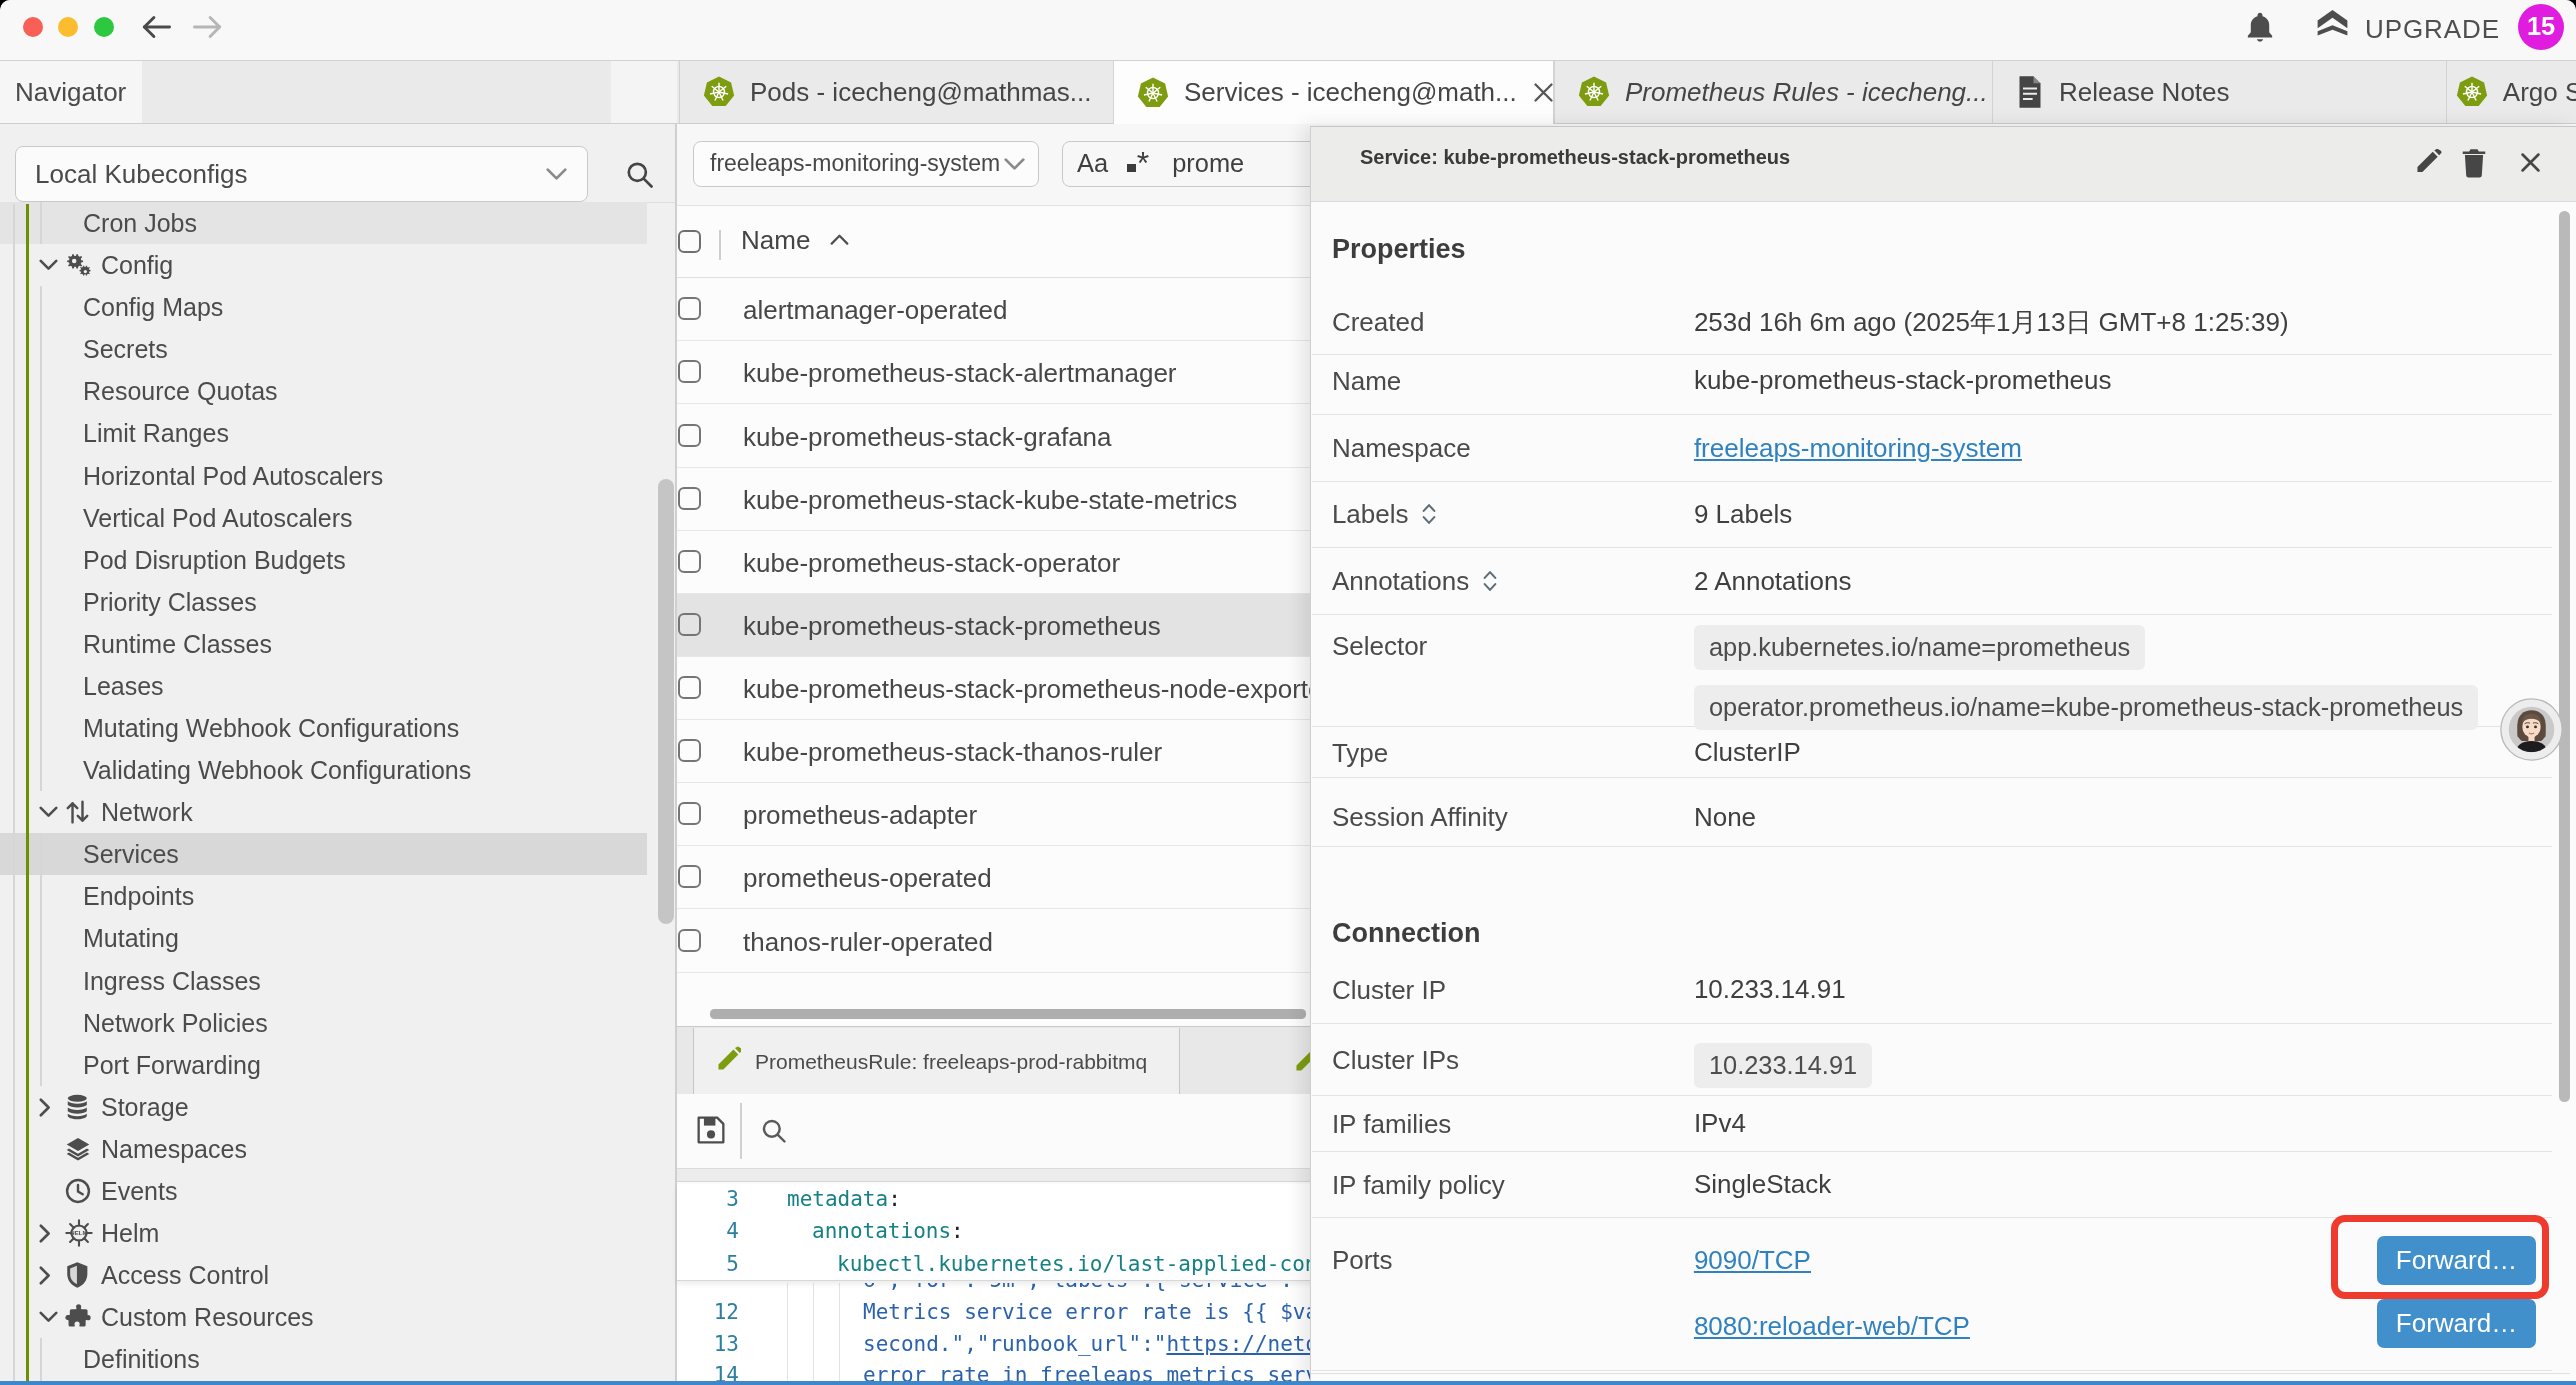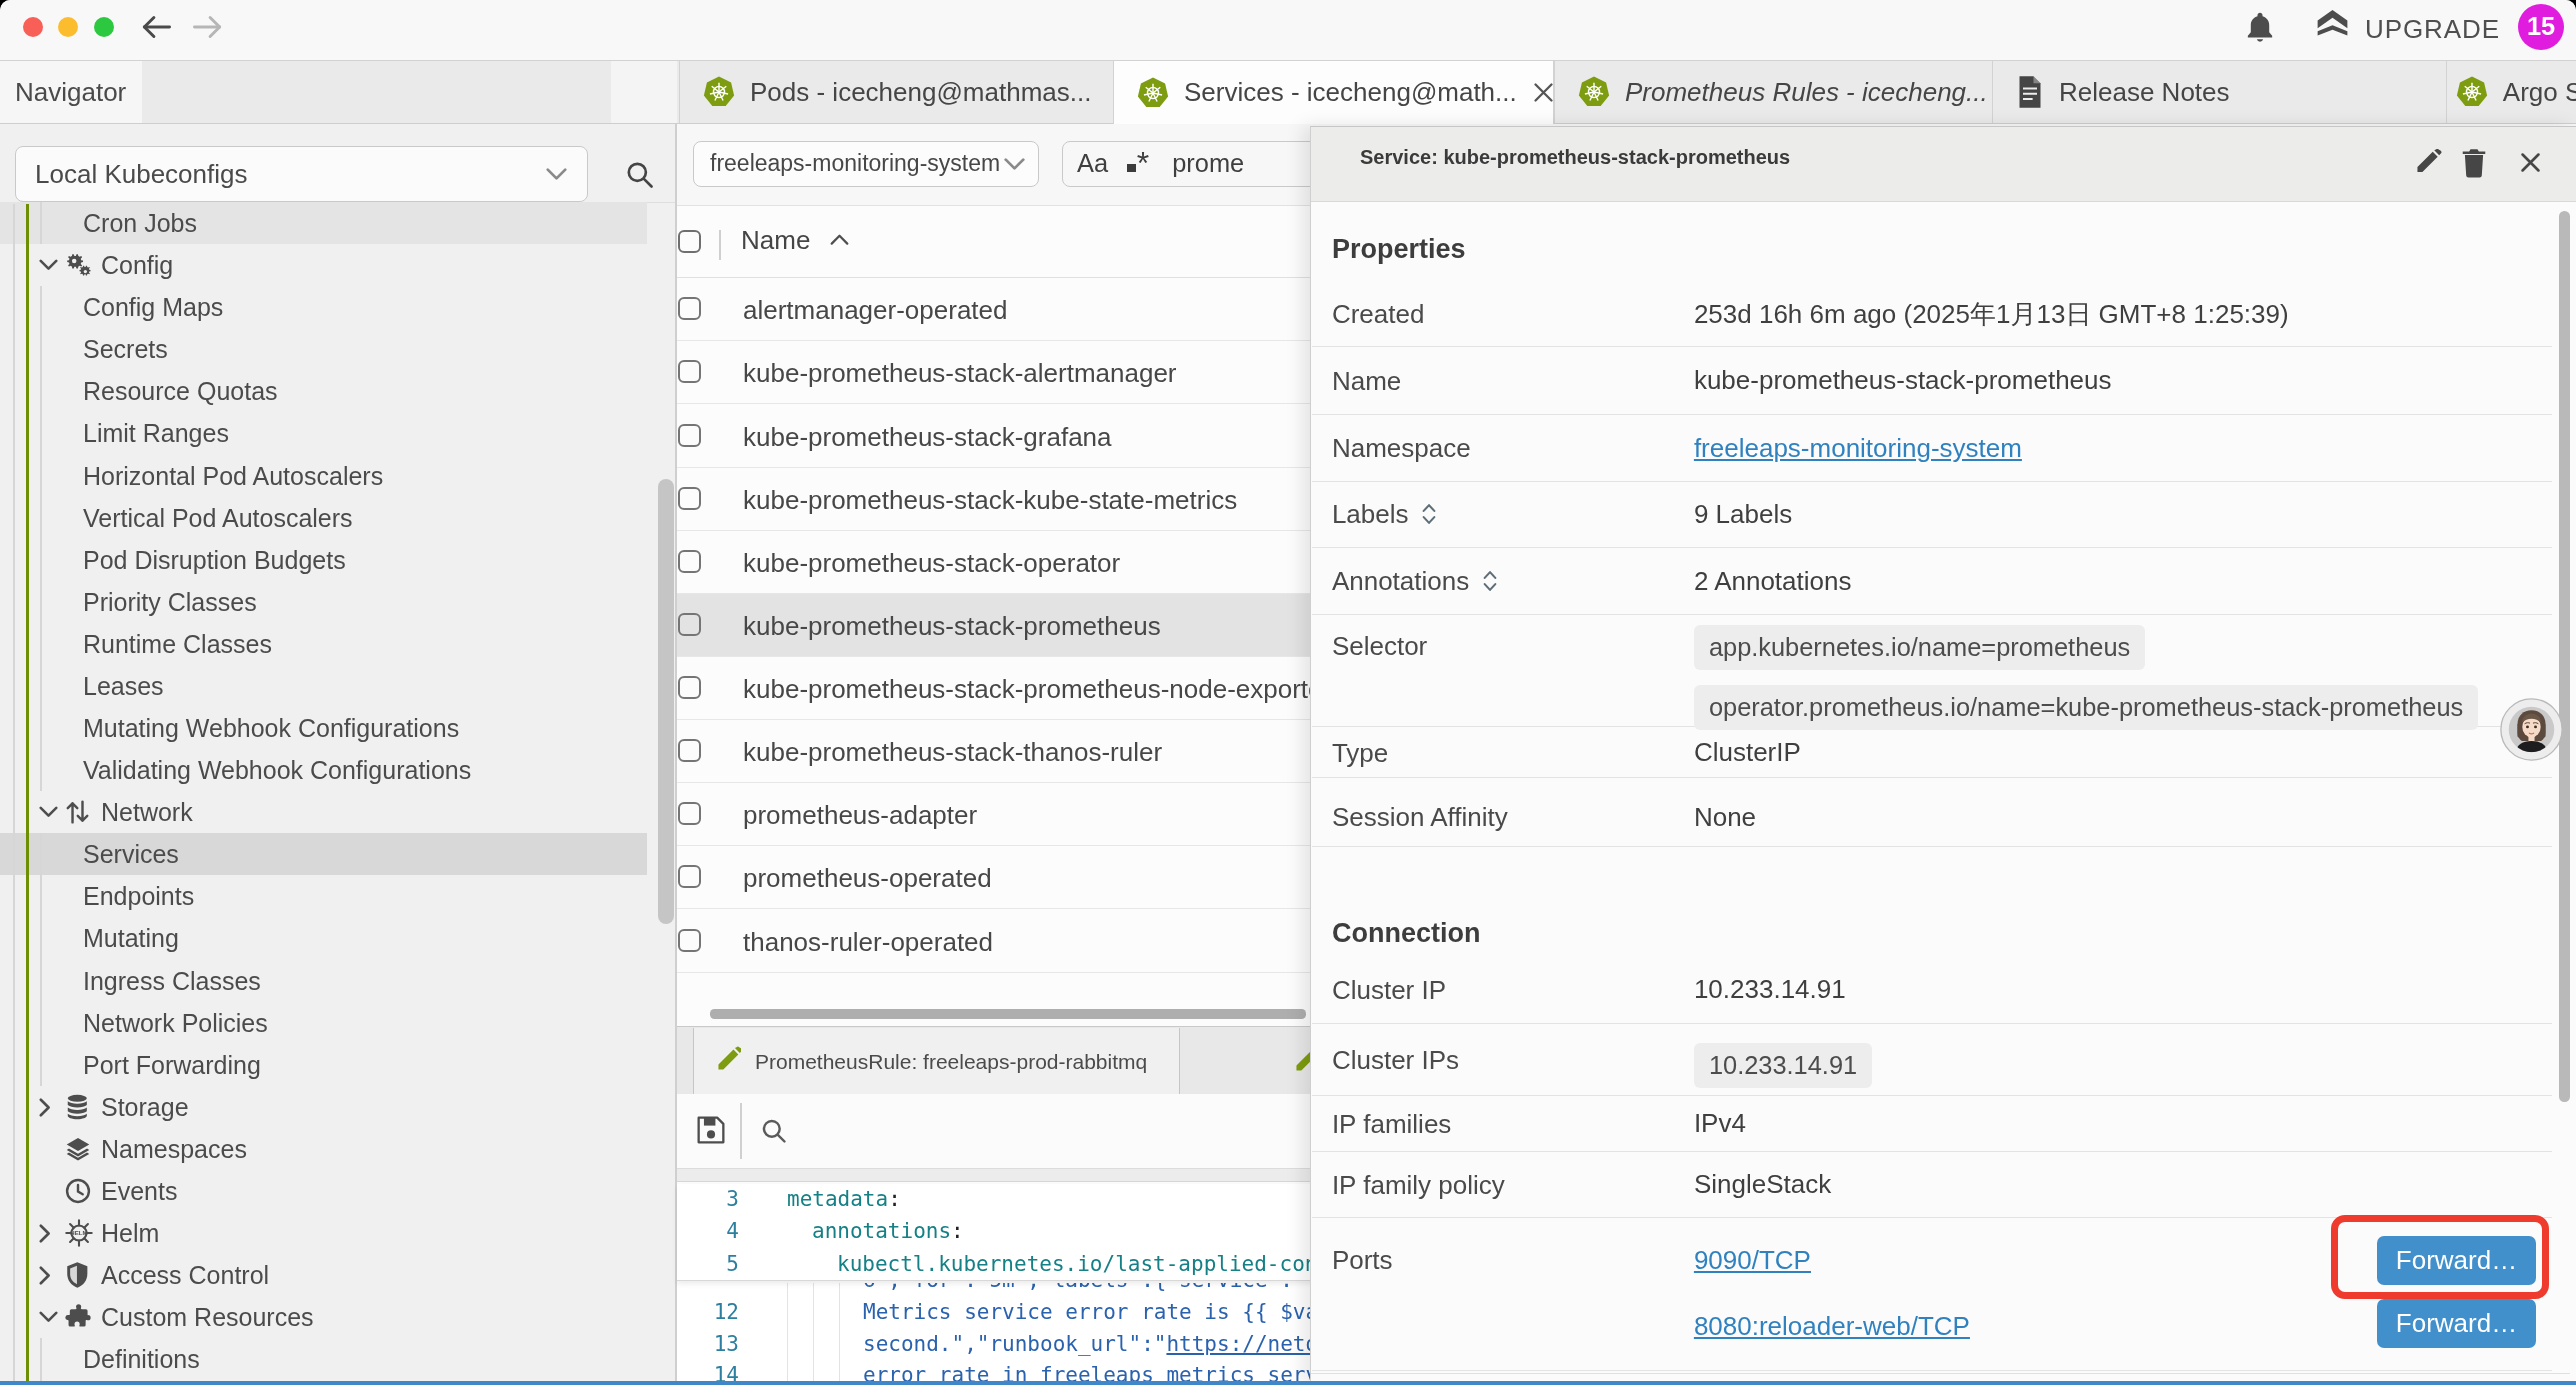--- a/index.html
+++ b/index.html
@@ -624,21 +624,21 @@
             <path fill="#464646" d="M11 1h8l1.6 2.6H28v3H2v-3h7.4z"></path>
             <path fill="#464646" d="M4.5 9h21L24 32.5a2.6 2.6 0 0 1-2.6 2.4H8.6A2.6 2.6 0 0 1 6 32.5z" transform="translate(0 -1.2)"></path>
           </svg></span>
       <span id="drawer-close" data-name="close-drawer-icon"><svg data-name="close-icon" width="23" height="23" viewBox="0 0 26 26">
             <g stroke="#555" stroke-width="2.6" stroke-linecap="round">
               <path d="M4 4l18 18M22 4 4 22"></path>
             </g>
           </svg></span>
     </div>
 <div class="dtitle" data-name="drawer-section-title" style="top:107px">Properties</div>
-<div class="drow" data-name="drawer-row-created" style="top:155px;height:65px">
+<div class="drow" data-name="drawer-row-created" style="top:163px;height:65px">
         <span class="dlabel" data-name="drawer-row-label">
           <span>Created</span>
         </span>
         <span class="dvalue">
           <span class="dtext" data-name="created-value">253d 16h 6m ago (2025年1月13日 GMT+8 1:25:39)</span>
         </span>
       </div>
 <div class="drow" data-name="drawer-row-name" style="top:220px;height:68px">
         <span class="dlabel" data-name="drawer-row-label">
           <span>Name</span>

